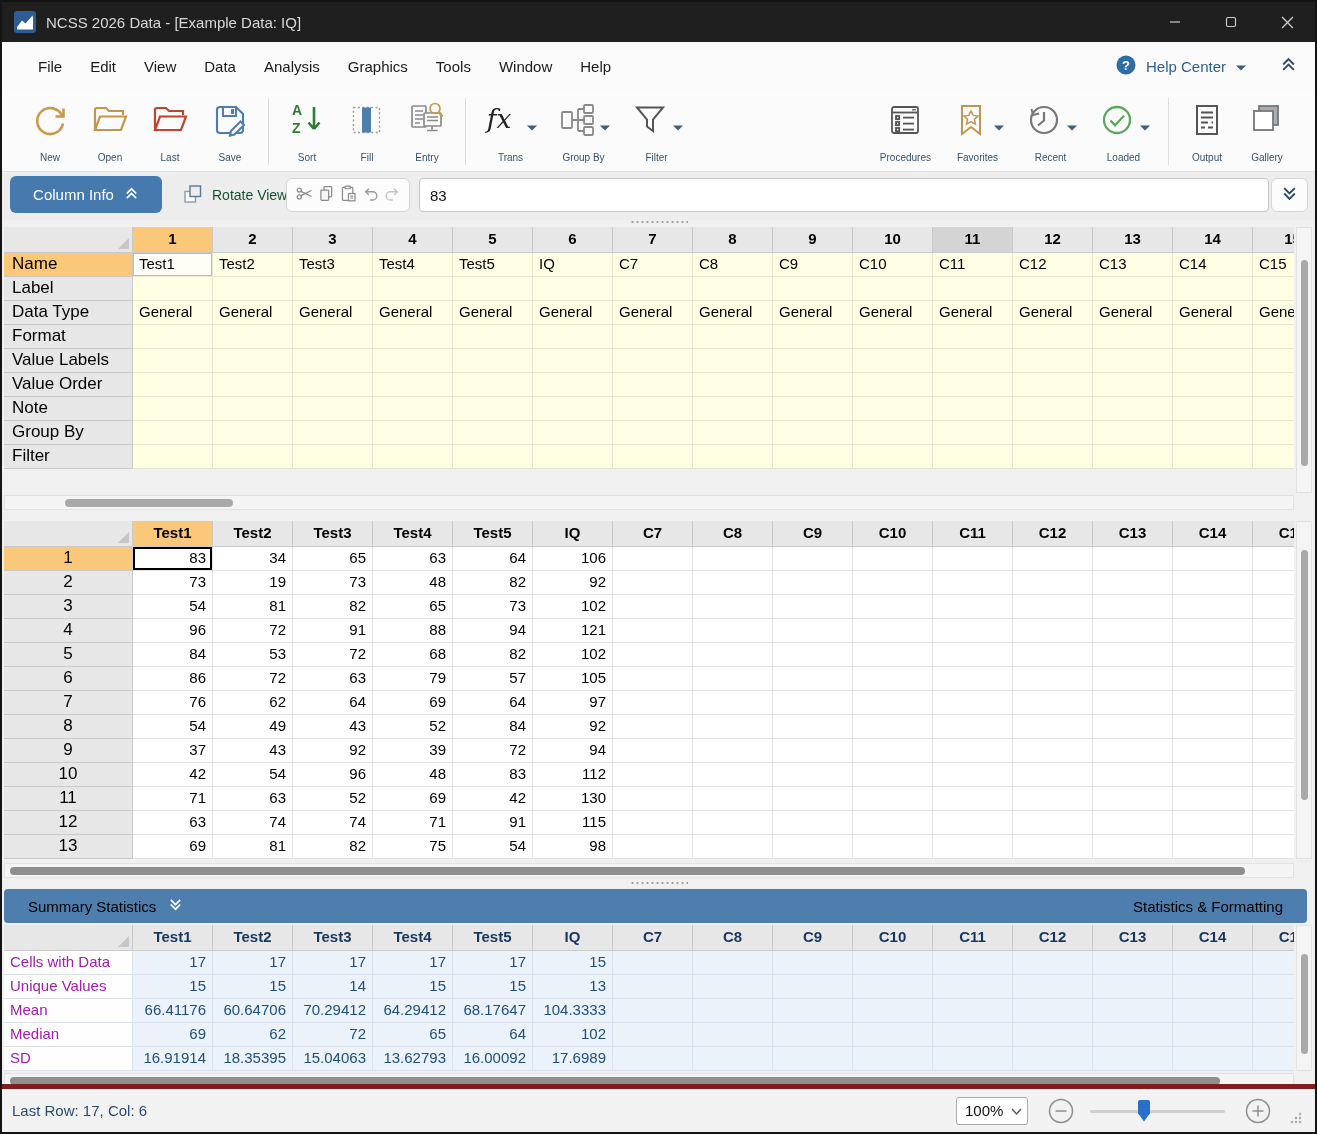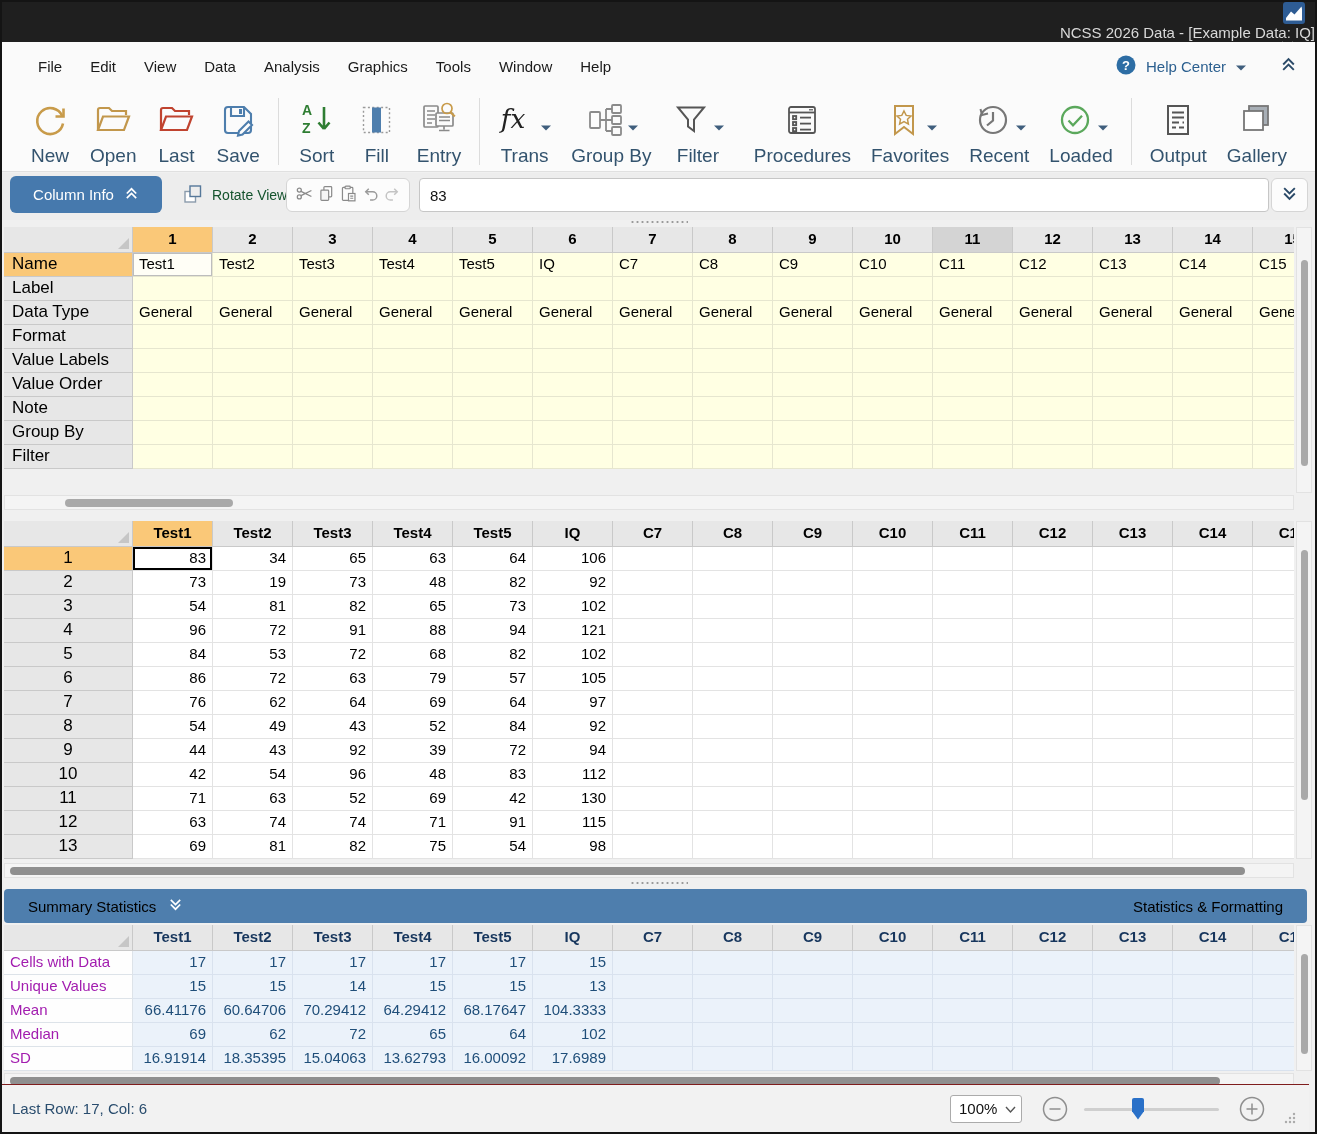--- a/index.html
+++ b/index.html
@@ -6,39 +6,39 @@
     --orange:#FAC878; --cream:#FFFFE3; --headgray:#E7E7E7; --headline:#C9C9C9;
     --creamline:#E6E6CF; --dataline:#E3E3E3; --statbg:#EBF2FA; --statline:#D9E2EE;
     --navy:#17456E; --bluebar:#4E7EAD; --lbl:#33536E; --statnum:#1F4E79;
   }
   html,body{margin:0;padding:0;background:#888;}
   *{box-sizing:border-box;}
   .window{position:relative;width:1317px;height:1134px;background:#F0F0F0;
     border:2px solid #141414;font-family:"Liberation Sans",sans-serif;overflow:hidden;}
   
   .titlebar{position:absolute;top:0;left:0;right:0;height:40px;background:#1F1F1F;
-    display:flex;align-items:flex-end;color:#D9D9D9;font-size:15px;flex-direction:column;}
+    display:flex;align-items:center;color:#D9D9D9;font-size:15px;}
   .titlebar .logo{margin:0 10px 0 12px;width:22px;height:22px;}
   .winbtns{margin-left:auto;display:flex;align-items:center;height:100%;}
   .winbtn{width:56px;height:100%;display:flex;align-items:center;justify-content:center;}
   
   .menubar{position:absolute;top:40px;left:0;right:0;height:48px;background:#FAFAFA;
     display:flex;align-items:center;font-size:15px;color:#1A1A1A;padding-left:22px;}
   .menu-item{padding:6px 14px;cursor:default;}
   .menubar-right{margin-left:auto;display:flex;align-items:center;gap:10px;padding-right:18px;
     color:#2B5F8F;font-size:15px;}
   
   .toolbar{position:absolute;top:88px;left:0;right:0;height:82px;background:#FBFBFB;
     border-bottom:1px solid #E0E0E0;display:flex;align-items:stretch;padding:4px 18px 2px 18px;}
   .tb-btn{display:flex;flex-direction:column;align-items:center;justify-content:flex-start;
     padding:4px 10px 2px 10px;min-width:52px;}
   .tb-iconrow{display:flex;align-items:center;height:44px;}
   .tb-icon svg{width:40px;height:40px;display:block;}
   .tb-caret{margin-left:3px;margin-top:14px;}
-  .tb-label{font-size:19px;color:var(--lbl);margin-top:3px;white-space:nowrap;}
+  .tb-label{font-size:10px;color:var(--lbl);margin-top:10px;white-space:nowrap;}
   .tb-div{width:1px;background:#DCDCDC;margin:4px 8px;}
   .tb-spacer{flex:1;}
   
   .panelbar{position:absolute;top:171px;left:0;right:0;height:47px;background:#EDEDED;}
   .ci-pill{position:absolute;left:8px;top:3px;width:152px;height:37px;background:#4679AD;
     border-radius:6px;color:#fff;font-size:15px;display:flex;align-items:center;
     justify-content:center;gap:10px;}
   .rotate-btn{position:absolute;left:172px;top:6px;height:32px;display:flex;align-items:center;
     gap:8px;color:#14532d;font-size:14px;padding:0 8px;}
   .clipgroup{position:absolute;left:284px;top:5px;width:124px;height:34px;background:#FCFCFC;
@@ -83,22 +83,22 @@
   .vthumb{position:absolute;left:4px;width:7px;background:#A9A9A9;border-radius:4px;}
   .dots{position:absolute;left:628px;width:58px;height:4px;
     background-image:radial-gradient(circle,#9A9A9A 1px,transparent 1.2px);
     background-size:5px 4px;background-repeat:repeat-x;}
   
   .sumbar{position:absolute;left:2px;top:669px;width:1303px;height:34px;background:var(--bluebar);
     border-radius:4px;color:#000000;font-size:15px;display:flex;align-items:center;padding:0 24px;}
   .sumbar .left{display:flex;align-items:center;gap:12px;}
   .sumbar .right{margin-left:auto;}
   
-  .statusbar{position:absolute;left:0;right:6px;bottom:0;height:48px;background:#F2F2F2;
-    border-top:1px solid #7f1d1d;display:flex;align-items:center;font-size:15px;color:#2A4D6E;
+  .statusbar{position:absolute;left:0;right:0;bottom:0;height:48px;background:#F2F2F2;
+    border-top:5px solid #7f1d1d;display:flex;align-items:center;font-size:15px;color:#2A4D6E;
     padding:0 10px;text-align:center;}
   .zoomsel{margin-left:auto;width:72px;height:28px;background:#fff;border:1px solid #ABABAB;
     border-radius:3px;display:flex;align-items:center;font-size:15px;color:#111;padding:0 8px;gap:8px;}
   .zoomsel .zv{flex:1;}
   .circbtn{width:26px;height:26px;margin-left:20px;display:flex;align-items:center;justify-content:center;}
   .slider{position:relative;width:135px;height:26px;margin-left:16px;}
   .slider .track{position:absolute;top:12px;left:0;right:0;height:3px;background:#CFCFCF;border-radius:2px;}
   .slider .thumb{position:absolute;left:48px;top:2px;width:12px;height:22px;background:#2970C8;
     clip-path:polygon(0 0,100% 0,100% 62%,50% 100%,0 62%);border-radius:2px;}
   .grip{margin-left:18px;margin-right:2px;align-self:flex-end;margin-bottom:4px;}
@@ -777,21 +777,21 @@
           <div class="gcell num"></div>
           <div class="gcell num"></div>
           <div class="gcell num"></div>
           <div class="gcell num"></div>
           <div class="gcell num"></div>
           <div class="gcell num"></div>
           <div class="gcell num"></div>
         </div>
         <div class="grow">
           <div class="rhead" style="text-align: center;">9</div>
-          <div class="gcell num">44</div>
+          <div class="gcell num">37</div>
           <div class="gcell num">43</div>
           <div class="gcell num">92</div>
           <div class="gcell num">39</div>
           <div class="gcell num">72</div>
           <div class="gcell num">94</div>
           <div class="gcell num"></div>
           <div class="gcell num"></div>
           <div class="gcell num"></div>
           <div class="gcell num"></div>
           <div class="gcell num"></div>

